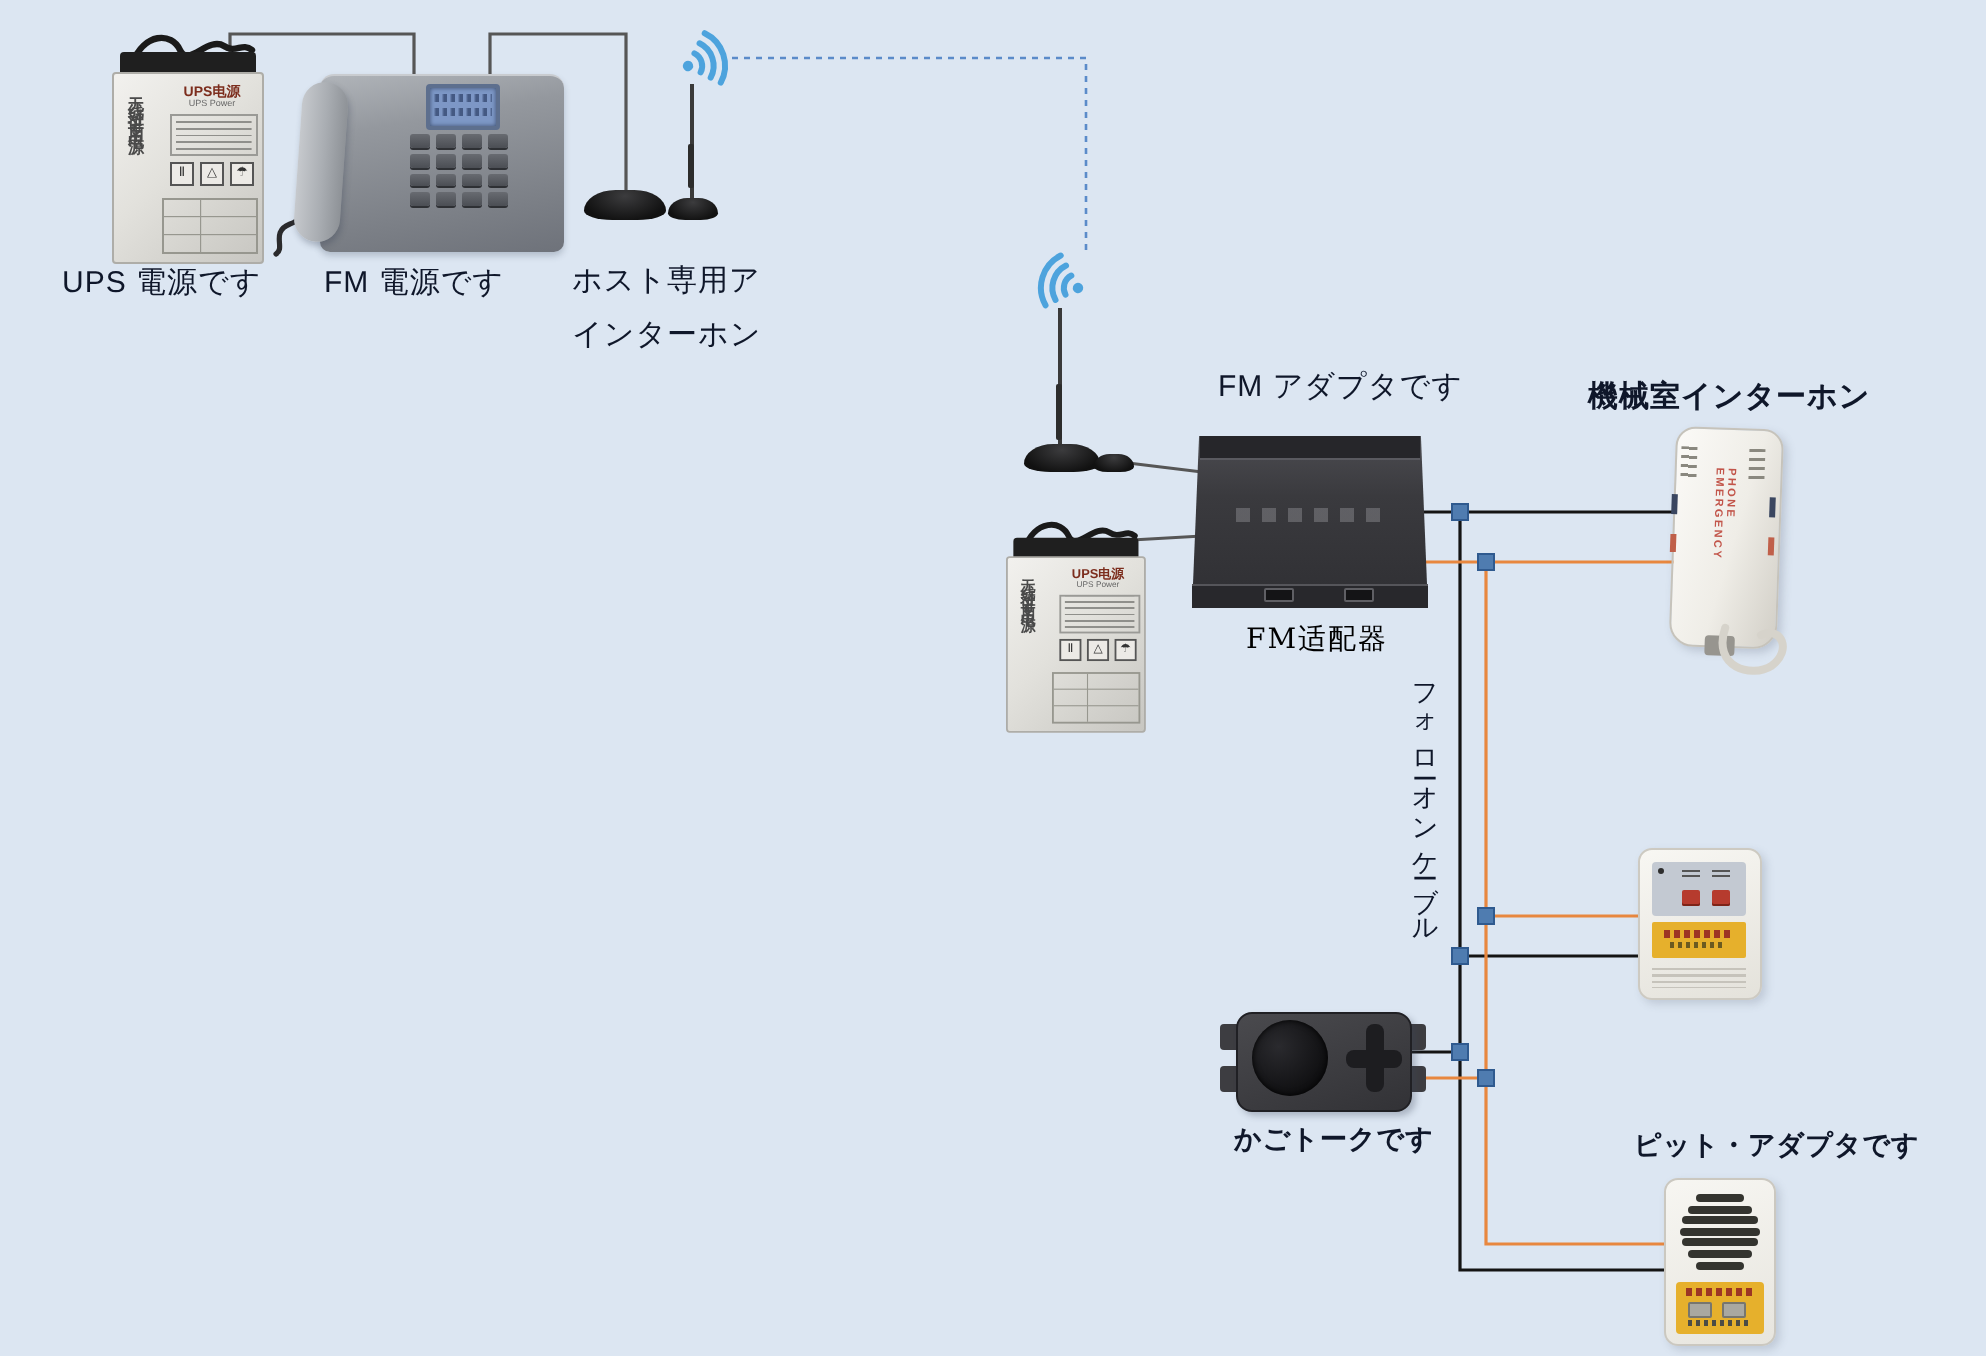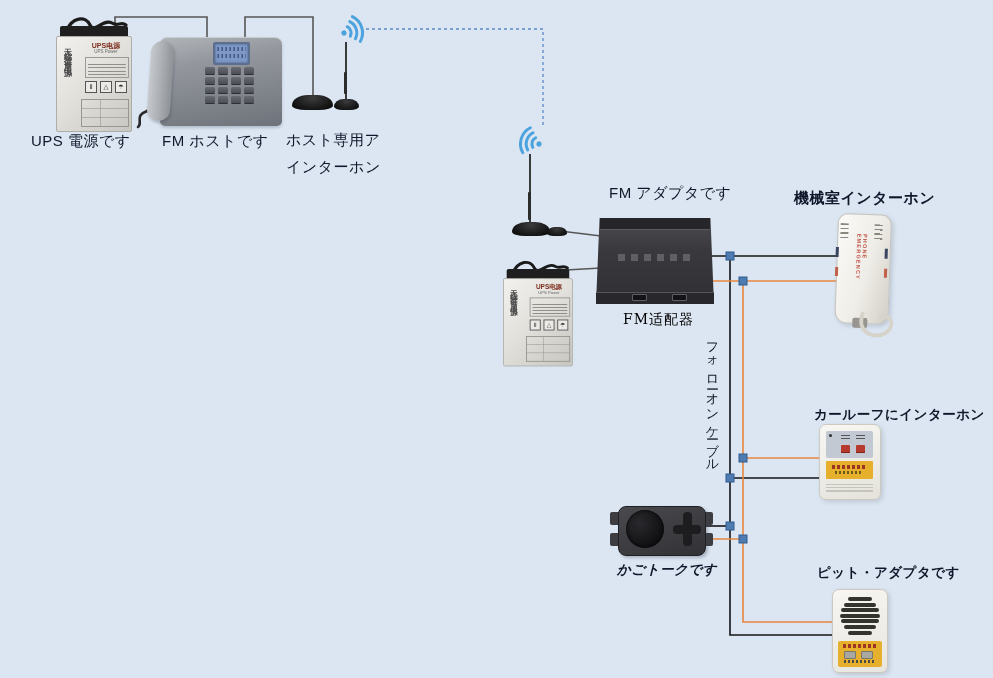--- a/index.html
+++ b/index.html
@@ -13,21 +13,21 @@
   #lbl-ups1{left:31px;top:132px;}
   #lbl-fmhost{left:162px;top:132px;}
   #lbl-hostant1{left:286px;top:131px;}
   #lbl-hostant2{left:286px;top:158px;}
   #lbl-adapter{left:609px;top:184px;}
   #lbl-subant{left:443px;top:244px;}
   #lbl-adapter-cn{left:623px;top:311px;font-family:"DejaVu Serif",serif;font-size:14px;font-weight:400;letter-spacing:1px;color:#000;}
   #lbl-machine{left:794px;top:189px;font-size:15px;font-weight:600;}
   #lbl-follow{left:703px;top:333px;writing-mode:vertical-rl;font-size:13px;letter-spacing:1.5px;height:155px;}
   #lbl-carroof{left:814px;top:406px;}
-  #lbl-cage{left:617px;top:561px;font-style:italic;}
+  #lbl-cage{left:617px;top:561px;}
   #lbl-pit{left:817px;top:564px;}
   
   .ups{position:absolute;width:76px;height:124px;}
   .ups .coil{position:absolute;left:2px;top:0;}
   .ups .cap{position:absolute;left:4px;top:14px;width:68px;height:13px;background:#1f1f1f;border-radius:2px;}
   .ups .body{position:absolute;left:0;top:24px;width:76px;height:96px;border-radius:2px;
     background:linear-gradient(135deg,#f2f1ee 0%,#e2e1dc 45%,#c7c6c1 100%);border:1px solid #aeada8;box-sizing:border-box;}
   .ups .side{position:absolute;left:4px;top:5px;height:86px;writing-mode:vertical-lr;
     font-size:8px;font-weight:700;color:#4a4a4a;letter-spacing:3px;}
   .ups .ttl{position:absolute;left:26px;top:4px;width:46px;text-align:center;font-size:7px;font-weight:700;color:#7c2d1d;}
@@ -334,24 +334,23 @@
     </div>
     <div class="yellow">
       <div class="ytxt"></div>
       <div class="btn p1"></div>
       <div class="btn p2"></div>
       <div class="ytxt2"></div>
     </div>
   </div>
 
   <div class="lbl" id="lbl-ups1">UPS 電源です</div>
-  <div class="lbl" id="lbl-fmhost">FM ホストです</div>
+  <div class="lbl" id="lbl-fmhost">FM 電源です</div>
   <div class="lbl" id="lbl-hostant1">ホスト専用ア</div>
   <div class="lbl" id="lbl-hostant2">インターホン</div>
   <div class="lbl" id="lbl-adapter">FM アダプタです</div>
   <div class="lbl" id="lbl-adapter-cn">FM适配器</div>
   <div class="lbl" id="lbl-machine">機械室インターホン</div>
   <div class="lbl" id="lbl-follow">フォローオンケーブル</div>
-  <div class="lbl b" id="lbl-carroof">カールーフにインターホン</div>
   <div class="lbl b" id="lbl-cage">かごトークです</div>
   <div class="lbl b" id="lbl-pit">ピット・アダプタです</div>
 
 </div>
 
 </body></html>

